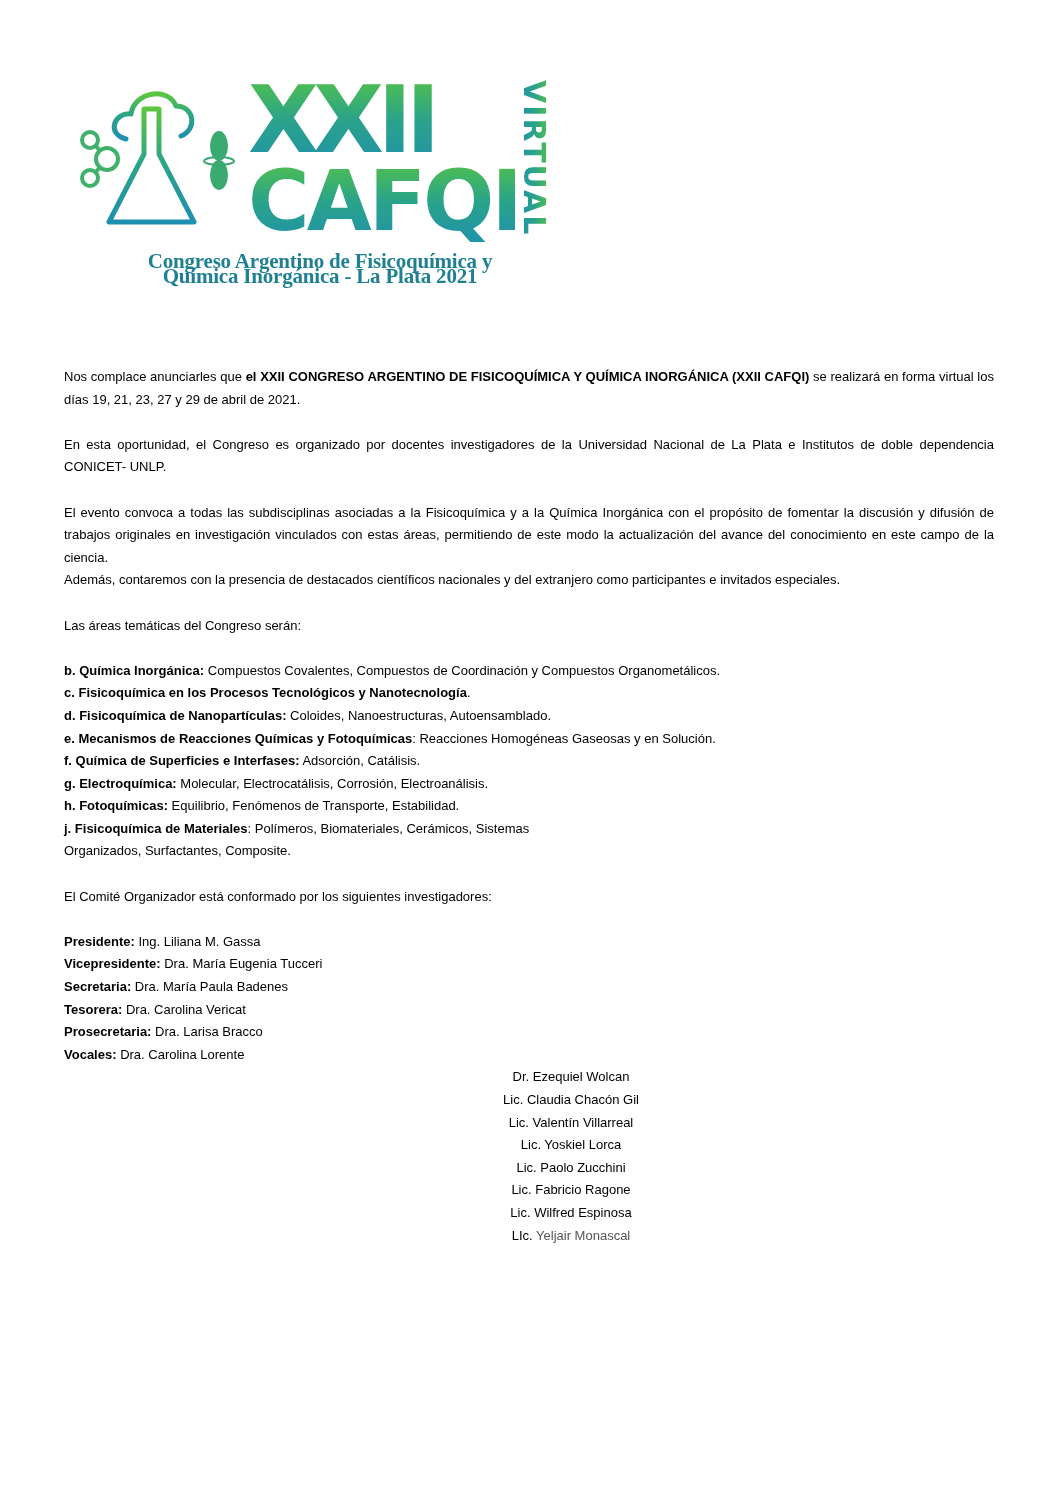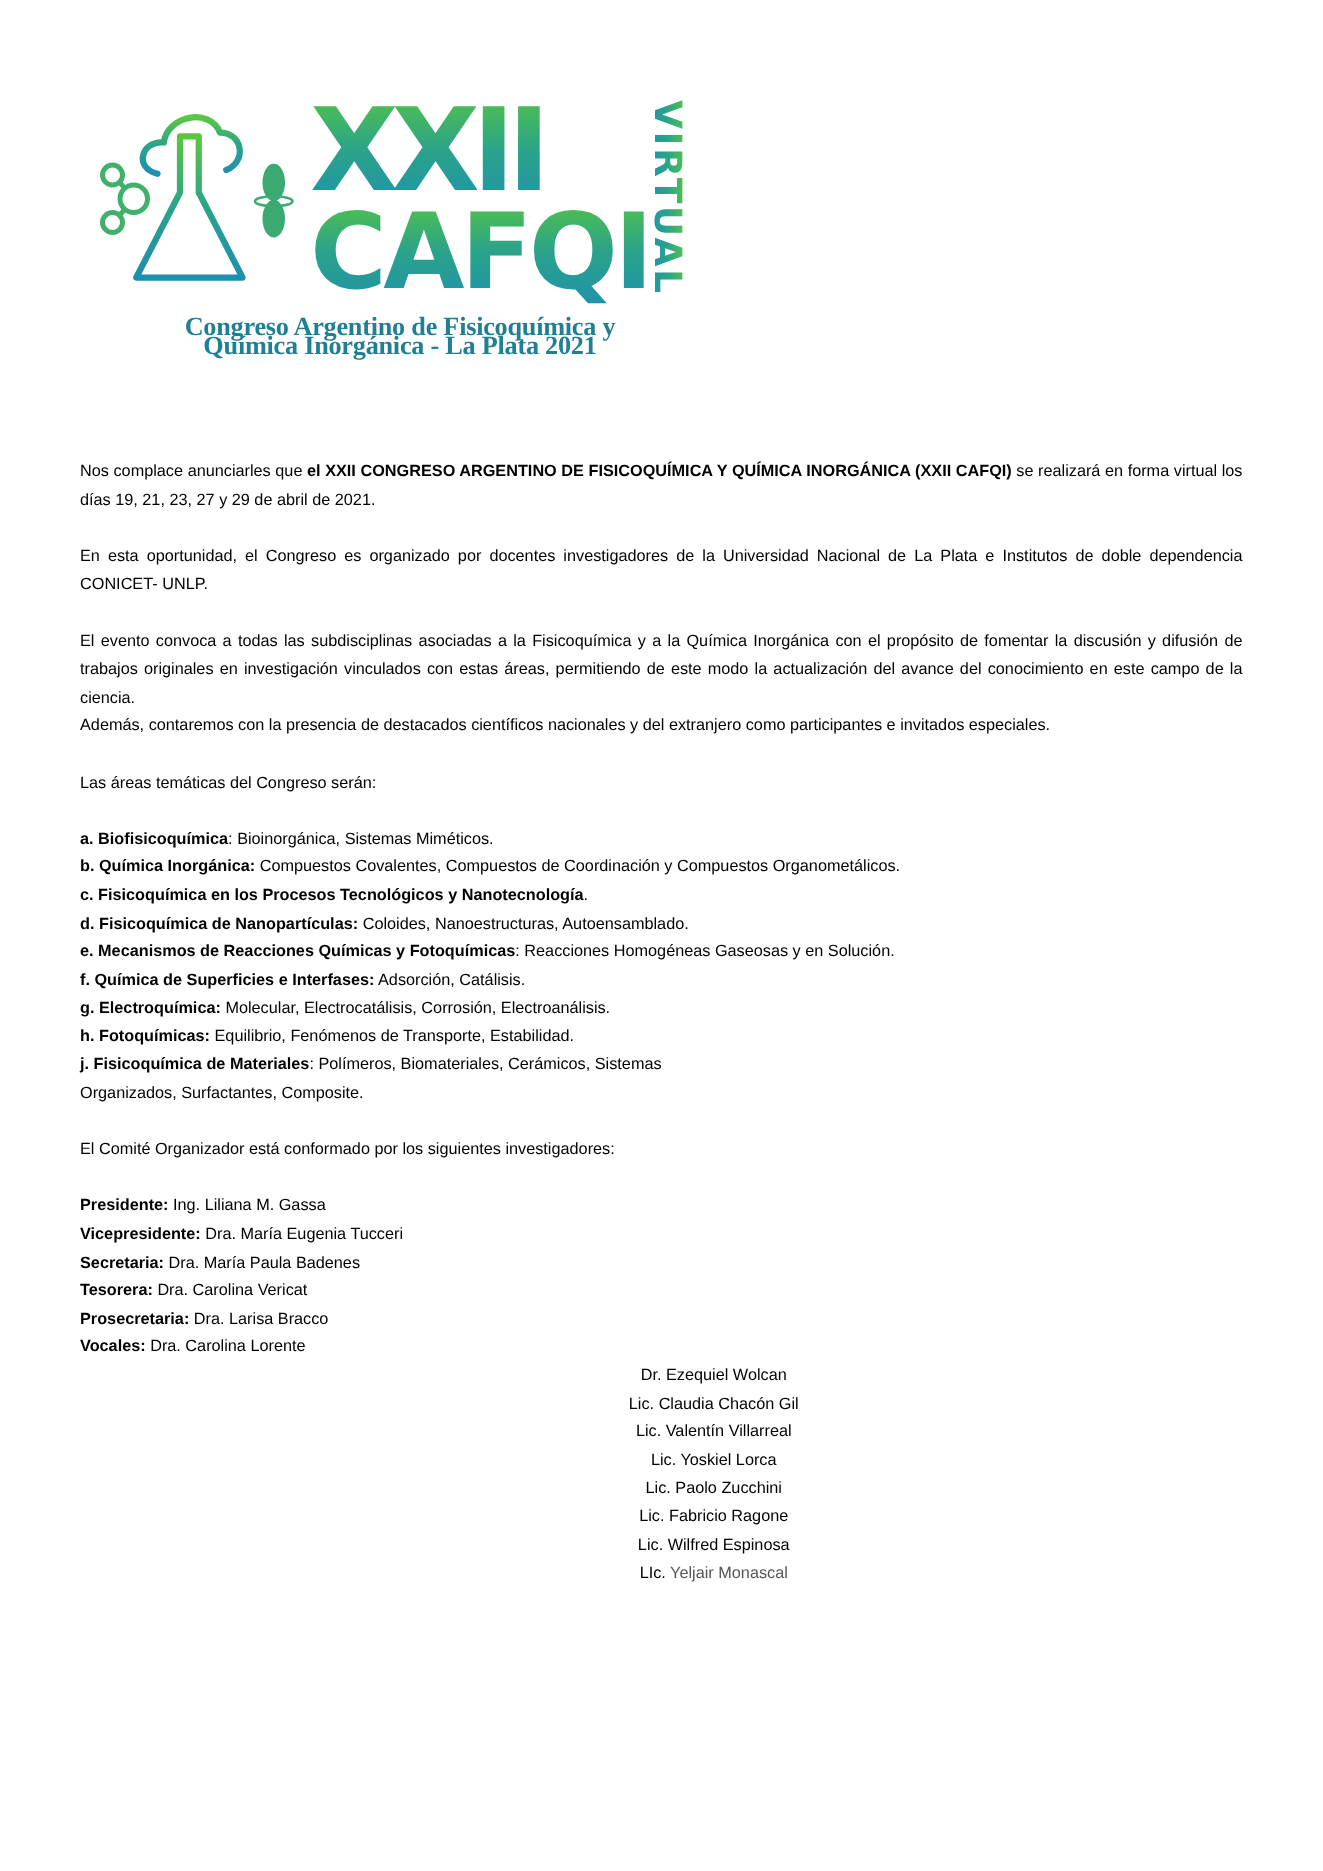--- a/index.html
+++ b/index.html
@@ -64,21 +64,20 @@
   <div class="gap"></div>
   <p class="j">En esta oportunidad, el Congreso es organizado por docentes investigadores de la Universidad Nacional de La Plata e Institutos de doble dependencia CONICET- UNLP.</p>
   <div class="gap"></div>
   <p class="j">El evento convoca a todas las subdisciplinas asociadas a la Fisicoquímica y a la Química Inorgánica con el propósito de fomentar la discusión y difusión de trabajos originales en investigación vinculados con estas áreas, permitiendo de este modo la actualización del avance del conocimiento en este campo de la ciencia.</p>
   <p class="j">Además, contaremos con la presencia de destacados científicos nacionales y del extranjero como participantes e invitados especiales.</p>
   <div class="gap"></div>
   <p>Las áreas temáticas del Congreso serán:</p>
   <div class="gap"></div>
 
   <div>
-    <p class="j"><b>a. Biofisicoquímica</b><span>: Bioinorgánica, Sistemas Miméticos.</span></p>
     <p class="j"><b>b. Química Inorgánica:</b><span> Compuestos Covalentes, Compuestos de Coordinación y Compuestos Organometálicos.</span></p>
     <p class="j"><b>c. Fisicoquímica en los Procesos Tecnológicos y Nanotecnología</b><span>.</span></p>
     <p class="j"><b>d. Fisicoquímica de Nanopartículas:</b><span> Coloides, Nanoestructuras, Autoensamblado.</span></p>
     <p class="j"><b>e. Mecanismos de Reacciones Químicas y Fotoquímicas</b><span>: Reacciones Homogéneas Gaseosas y en Solución.</span></p>
     <p class="j"><b>f. Química de Superficies e Interfases:</b><span> Adsorción, Catálisis.</span></p>
     <p class="j"><b>g. Electroquímica:</b><span> Molecular, Electrocatálisis, Corrosión, Electroanálisis.</span></p>
     <p class="j"><b>h. Fotoquímicas:</b><span> Equilibrio, Fenómenos de Transporte, Estabilidad.</span></p>
     <p><b>j. Fisicoquímica de Materiales</b><span>: Polímeros, Biomateriales, Cerámicos, Sistemas</span></p>
     <p>Organizados, Surfactantes, Composite.</p>
   </div>

